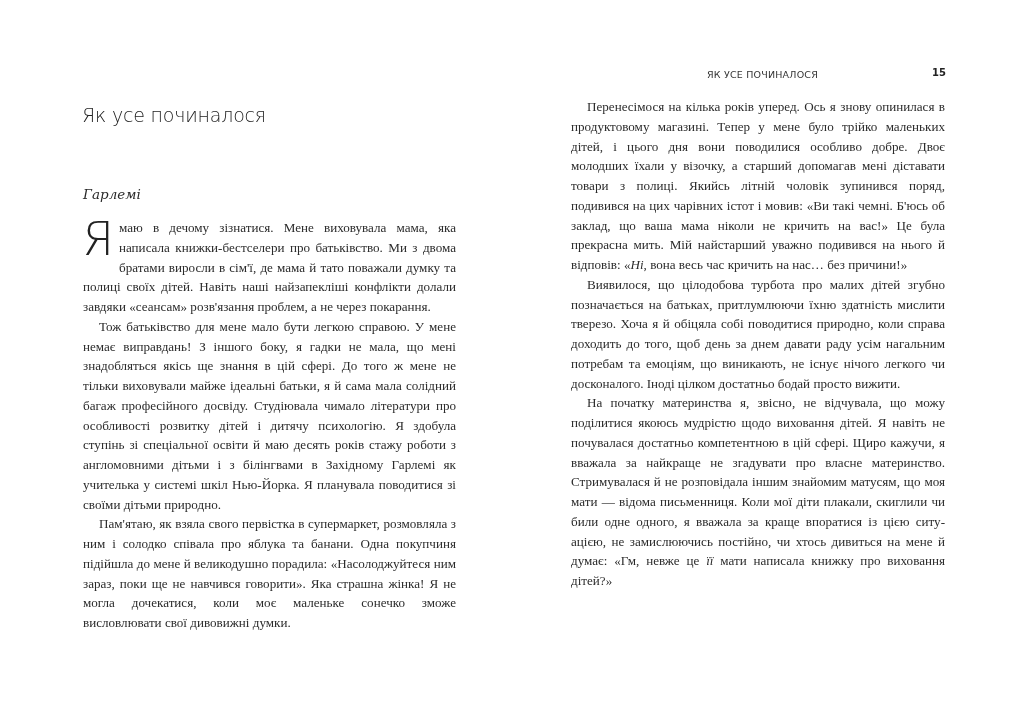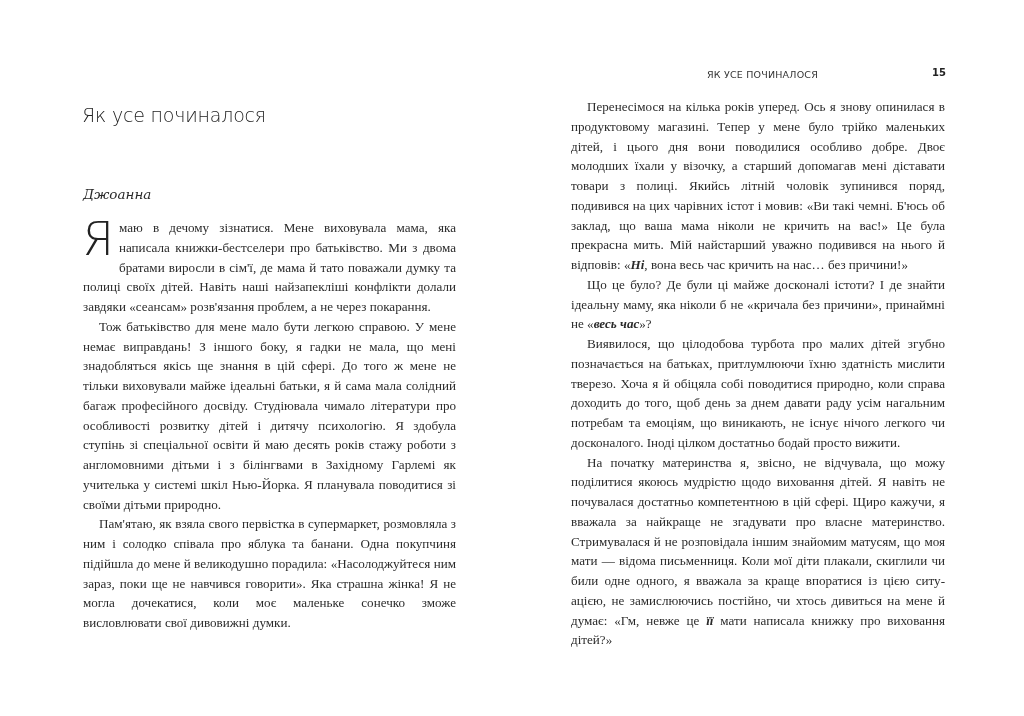--- a/index.html
+++ b/index.html
@@ -28,49 +28,48 @@
     color: #2b2b2b;
   }
   .left-body { left: 83px; top: 218px; }
   .right-body { left: 571px; top: 97px; width: 374px; }
   .text-block p { margin: 0; text-indent: 16px; hyphens: manual; }
   .text-block p.first { text-indent: 0; }
   .dropcap {
     float: left; font-size: 46px; line-height: 38px; margin: 2px 5px 0 -1px;
     font-family: "DejaVu Sans", "Liberation Sans", sans-serif; font-weight: 300; color: #222;
   }
-  .it { font-style: italic; font-weight: bold; }
+  .it { font-style: italic; }
 
   .running-head {
     position: absolute; left: 195px; top: 69px;
     font-family: "DejaVu Sans", "Liberation Sans", sans-serif;
     font-size: 9.5px; letter-spacing: 0.2px; color: #333;
   }
   .page-number {
     position: absolute; left: 420px; top: 67px;
     font-family: "DejaVu Sans", "Liberation Sans", sans-serif;
     font-weight: bold; font-size: 10px; color: #222;
   }
 </style>
 </head>
 <body>
 
 <div class="page page-left">
   <div class="chapter-title">Як усе починалося</div>
-  <div class="author">Джоанна</div>
+  <div class="author">Гарлемі</div>
   <div class="text-block left-body">
     <p class="first"><span class="dropcap">Я</span><span> маю в дечому зізнатися. Мене виховувала мама, яка написала книжки-бестселери про батьківство. Ми з двома братами виросли в сім'ї, де мама й тато поважали думку та полиці своїх дітей. Навіть наші найзапекліші конфлікти долали завдяки «сеансам» розв'язання проб­лем, а не через покарання.</span></p>
     <p>Тож батьківство для мене мало бути легкою справою. У мене немає виправдань! З іншого боку, я гадки не мала, що мені знадобляться якісь ще знання в цій сфері. До того ж мене не тільки виховували майже ідеальні бать­ки, я й сама мала солідний багаж професійного досвіду. Студіювала чимало літератури про особливості розвитку дітей і дитячу психологію. Я здобула ступінь зі спеціальної освіти й маю десять років стажу роботи з англомовними дітьми і з білінгвами в Західному Гарлемі як учителька у системі шкіл Нью-Йорка. Я планувала поводитися зі своїми дітьми природно.</p>
     <p>Пам'ятаю, як взяла свого первістка в супермаркет, роз­мовляла з ним і солодко співала про яблука та банани. Одна покупчиня підійшла до мене й великодушно пора­дила: «Насолоджуйтеся ним зараз, поки ще не навчився говорити». Яка страшна жінка! Я не могла дочекатися, коли моє маленьке сонечко зможе висловлювати свої дивовижні думки.</p>
   </div>
 </div>
 
 <div class="page page-right">
   <div class="running-head">ЯК УСЕ ПОЧИНАЛОСЯ</div>
   <div class="page-number">15</div>
 </div>
 
 <div class="text-block right-body">
   <p><span>Перенесімося на кілька років уперед. Ось я знову опи­нилася в продуктовому магазині. Тепер у мене було трій­ко маленьких дітей, і цього дня вони поводилися особливо добре. Двоє молодших їхали у візочку, а старший допома­гав мені діставати товари з полиці. Якийсь літній чоловік зупинився поряд, подивився на цих чарівних істот і мо­вив: «Ви такі чемні. Б'юсь об заклад, що ваша мама ніколи не кричить на вас!» Це була прекрасна мить. Мій найстар­ший уважно подивився на нього й відповів: «</span><span class="it">Ні</span><span>, вона весь час кричить на нас… без причини!»</span></p>
-  <p><span>Що це було? Де були ці майже досконалі істоти? І де знайти ідеальну маму, яка ніколи б не «кричала без при­чини», принаймні не «</span><span class="it">весь час</span><span>»?</span></p>
   <p>Виявилося, що цілодобова турбота про малих дітей згуб­но позначається на батьках, притлумлюючи їхню здатність мислити тверезо. Хоча я й обіцяла собі поводитися при­родно, коли справа доходить до того, щоб день за днем давати раду усім нагальним потребам та емоціям, що ви­никають, не існує нічого легкого чи досконалого. Іноді цілком достатньо бодай просто вижити.</p>
   <p><span>На початку материнства я, звісно, не відчувала, що мо­жу поділитися якоюсь мудрістю щодо виховання дітей. Я навіть не почувалася достатньо компетентною в цій сфері. Щиро кажучи, я вважала за найкраще не згадува­ти про власне материнство. Стримувалася й не розпові­дала іншим знайомим матусям, що моя мати — відома письменниця. Коли мої діти плакали, скиглили чи били одне одного, я вважала за краще впоратися із цією ситу­ацією, не замислюючись постійно, чи хтось дивиться на мене й думає: «Гм, невже це </span><span class="it">її</span><span> мати написала книжку про виховання дітей?»</span></p>
 </div>
 
 </body></html>

